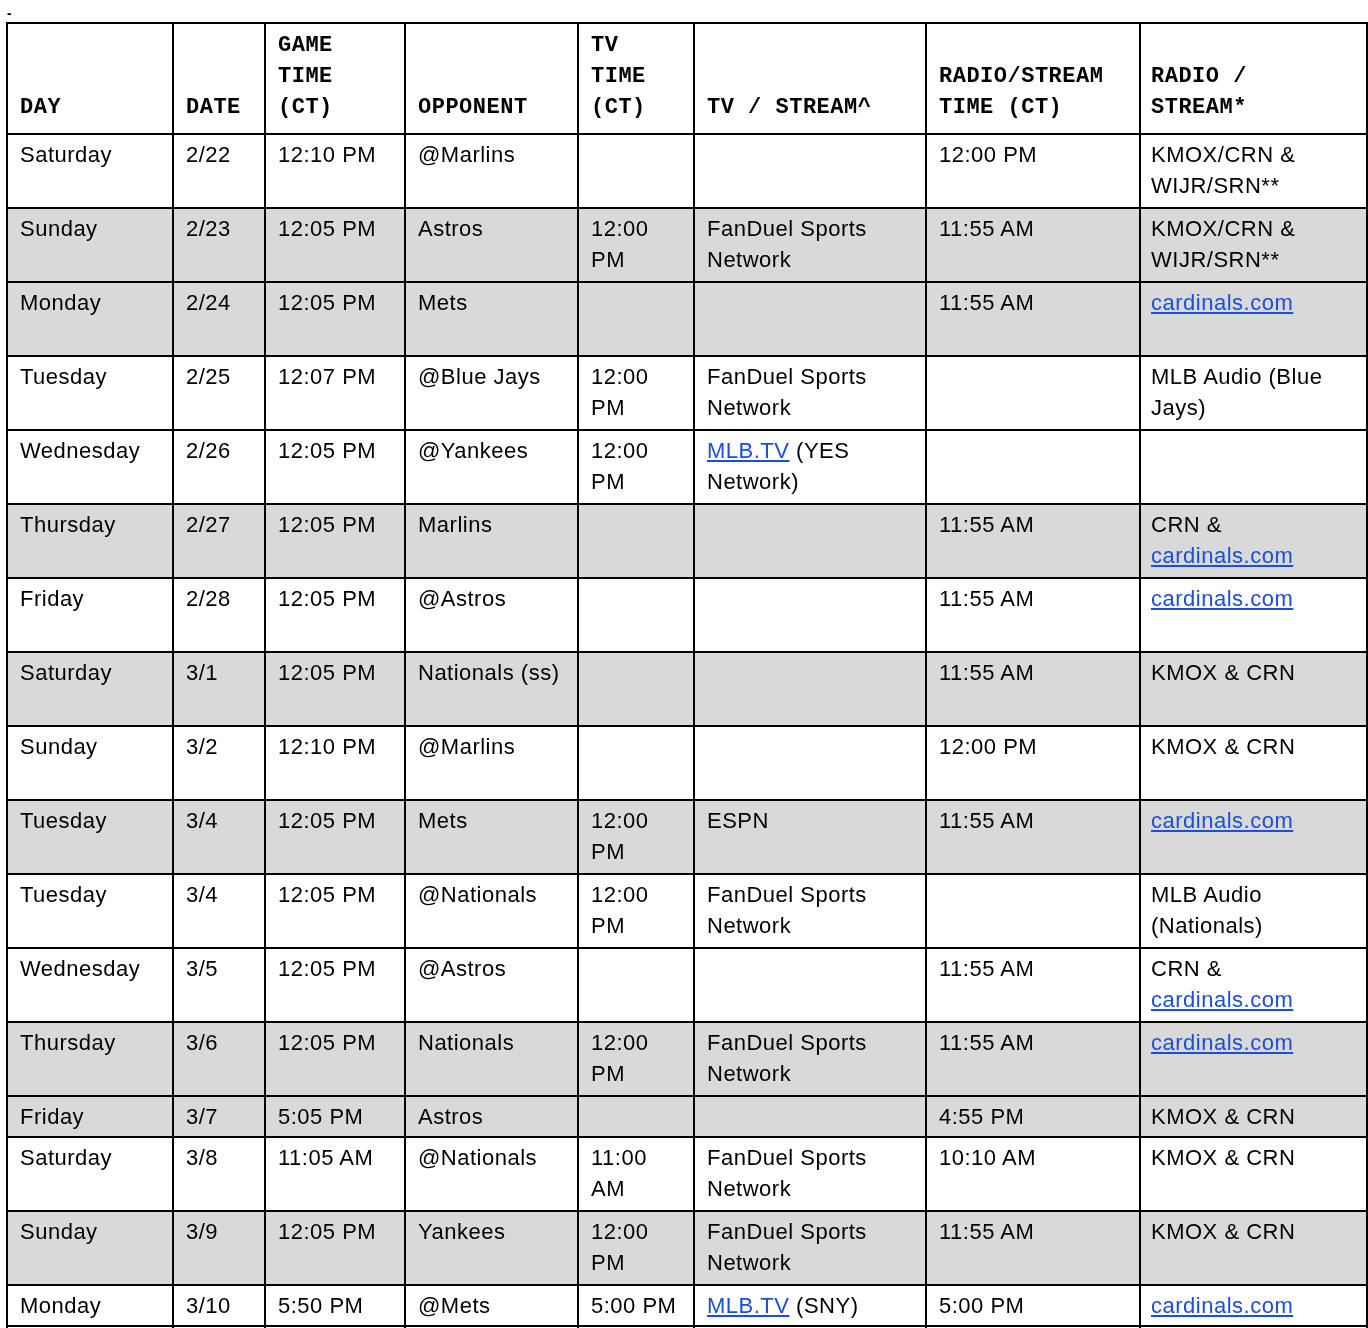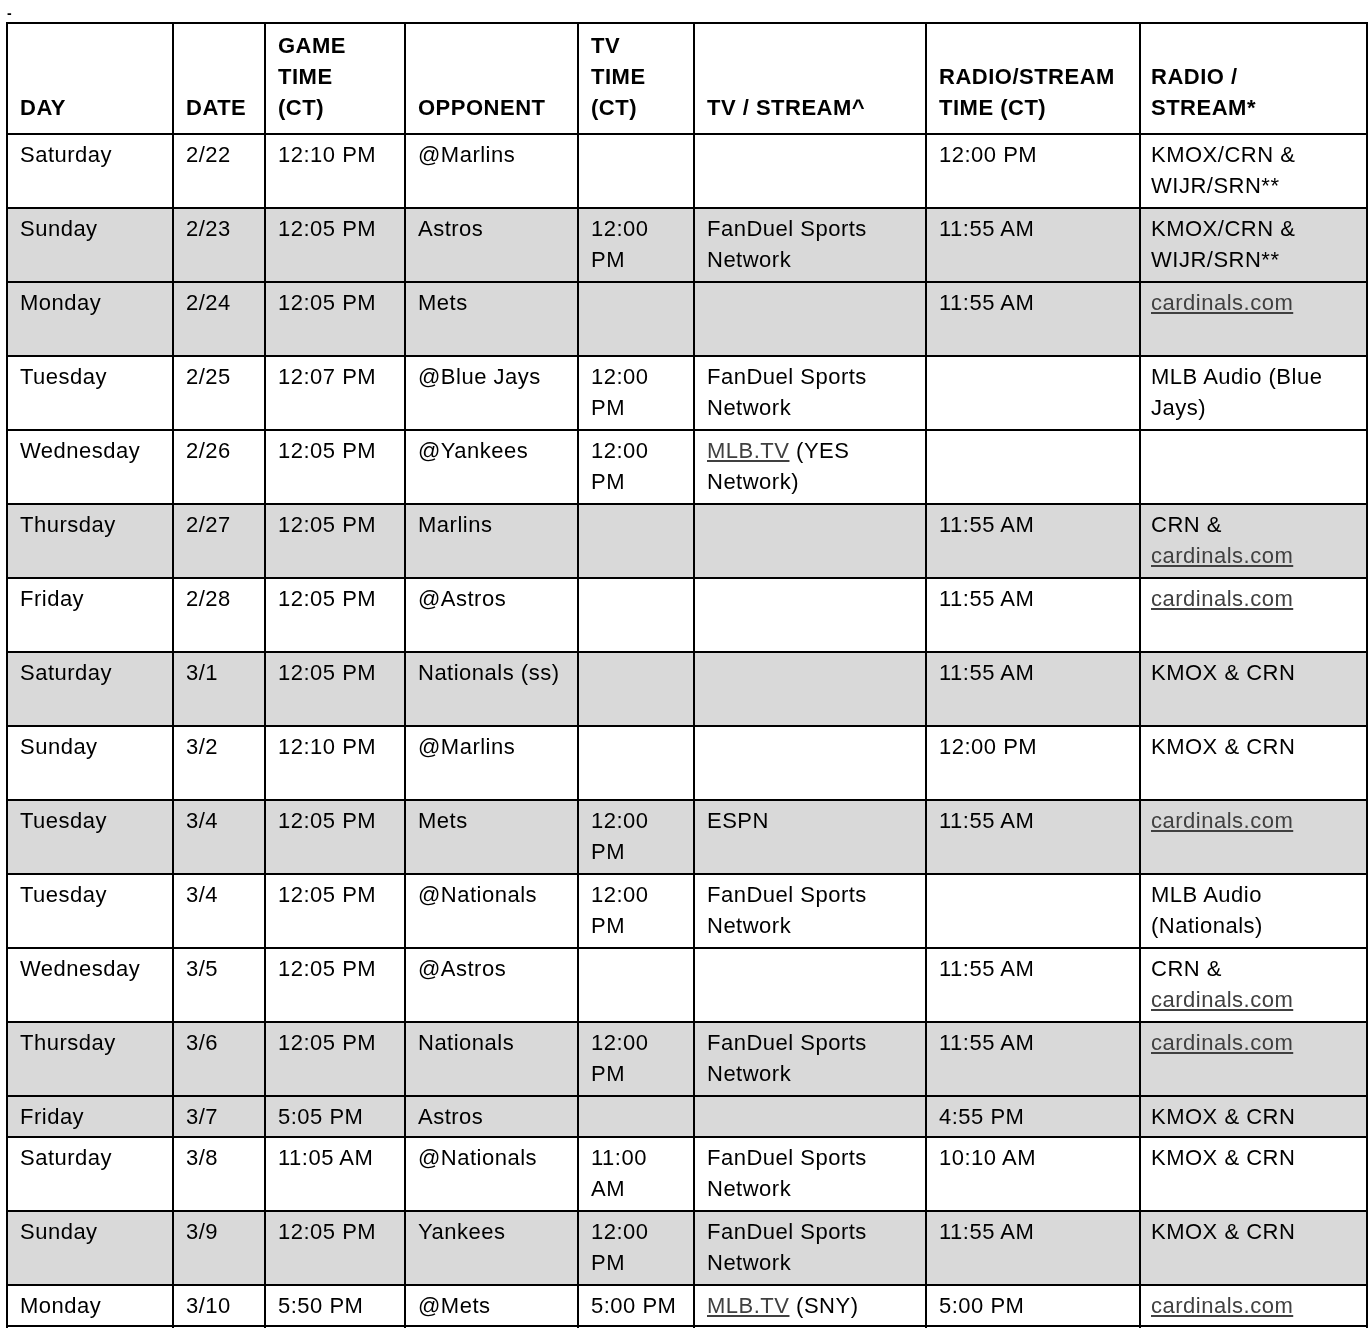--- a/index.html
+++ b/index.html
@@ -33,36 +33,37 @@
     padding: 4px 12px;
     text-align: left;
     overflow: hidden;
     word-wrap: break-word;
   }
   table.sched th {
     vertical-align: bottom;
     font-weight: 700;
     padding-bottom: 10px;
     background: #ffffff;
+    font-family: Liberation Mono, monospace;
   }
   table.sched td {
     vertical-align: top;
     font-weight: 400;
   }
   
   table.sched td:nth-child(3) { padding-right: 20px; }
   table.sched td:nth-child(5) { padding-right: 10px; }
   table.sched td:nth-child(8), table.sched th:nth-child(8) { padding-left: 10px; padding-right: 10px; margin-top: 20px; }
   thead tr { height: 111px; }
   tbody tr { height: 74px; }
   tbody tr.short { height: 40px; }
   tbody tr.home td { background: #d9d9d9; }
   tbody tr.stub td { background: #ffffff; }
   a.lnk {
-    color: #404040;
+    color: #1d4ed8;
     text-decoration: underline;
     cursor: pointer;
     text-align: center;
   }
   .small-txt { font-size: 22px; }
 </style>
 </head>
 <body>
 
 <div class="top-note">-</div>

